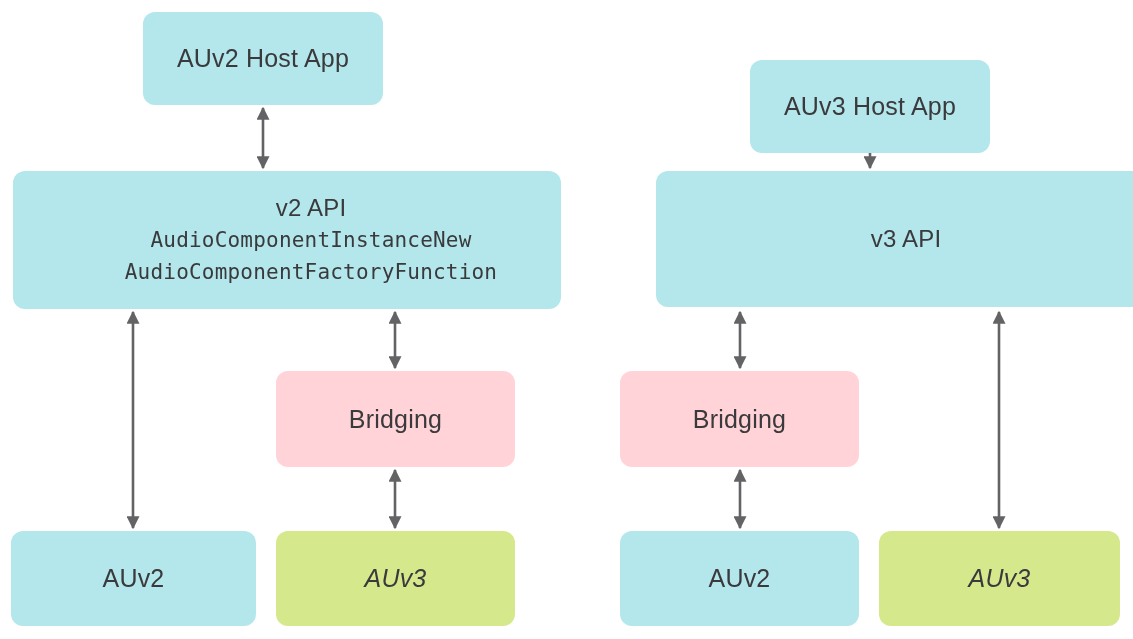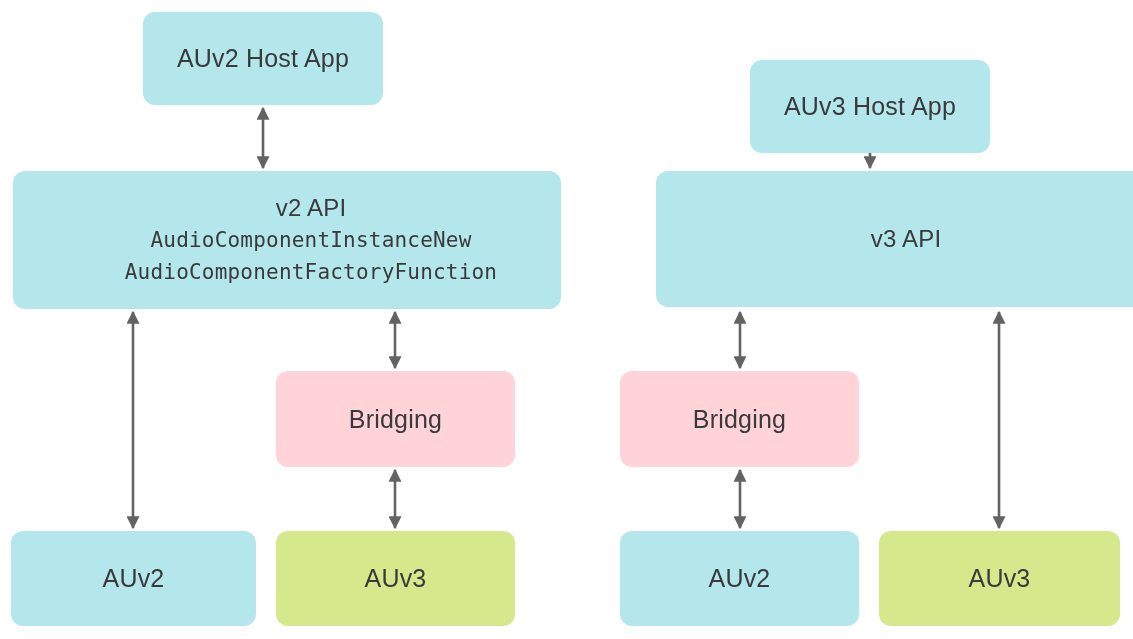--- a/index.html
+++ b/index.html
@@ -33,21 +33,21 @@
     flex-direction: column;
     align-items: center;
     justify-content: center;
     text-align: center;
     color: var(--text, #3a3a3c);
     font-size: 25px;
     letter-spacing: 0.2px;
   }
   .cyan  { background: var(--cyan,  #b3e7eb); }
   .pink  { background: var(--pink,  #ffd3d8); }
-  .green { background: var(--green, #d6e88c); }
+  .green { background: var(--green, #d6e88c); font-style: italic; }
 
   
   .host-left   { left: 143px; top: 12px;  width: 240px; height: 93px; }
   .api-left    { left: 13px;  top: 171px; width: 500px; height: 138px; padding-left: 48px; }
   .bridge-left { left: 276px; top: 371px; width: 239px; height: 96px; }
   .bl-left-a   { left: 11px;  top: 531px; width: 245px; height: 95px; }
   .bl-left-b   { left: 276px; top: 531px; width: 239px; height: 95px; }
 
   
   .host-right   { left: 750px; top: 12px;  width: 240px; height: 93px; margin-top: 48px; }

